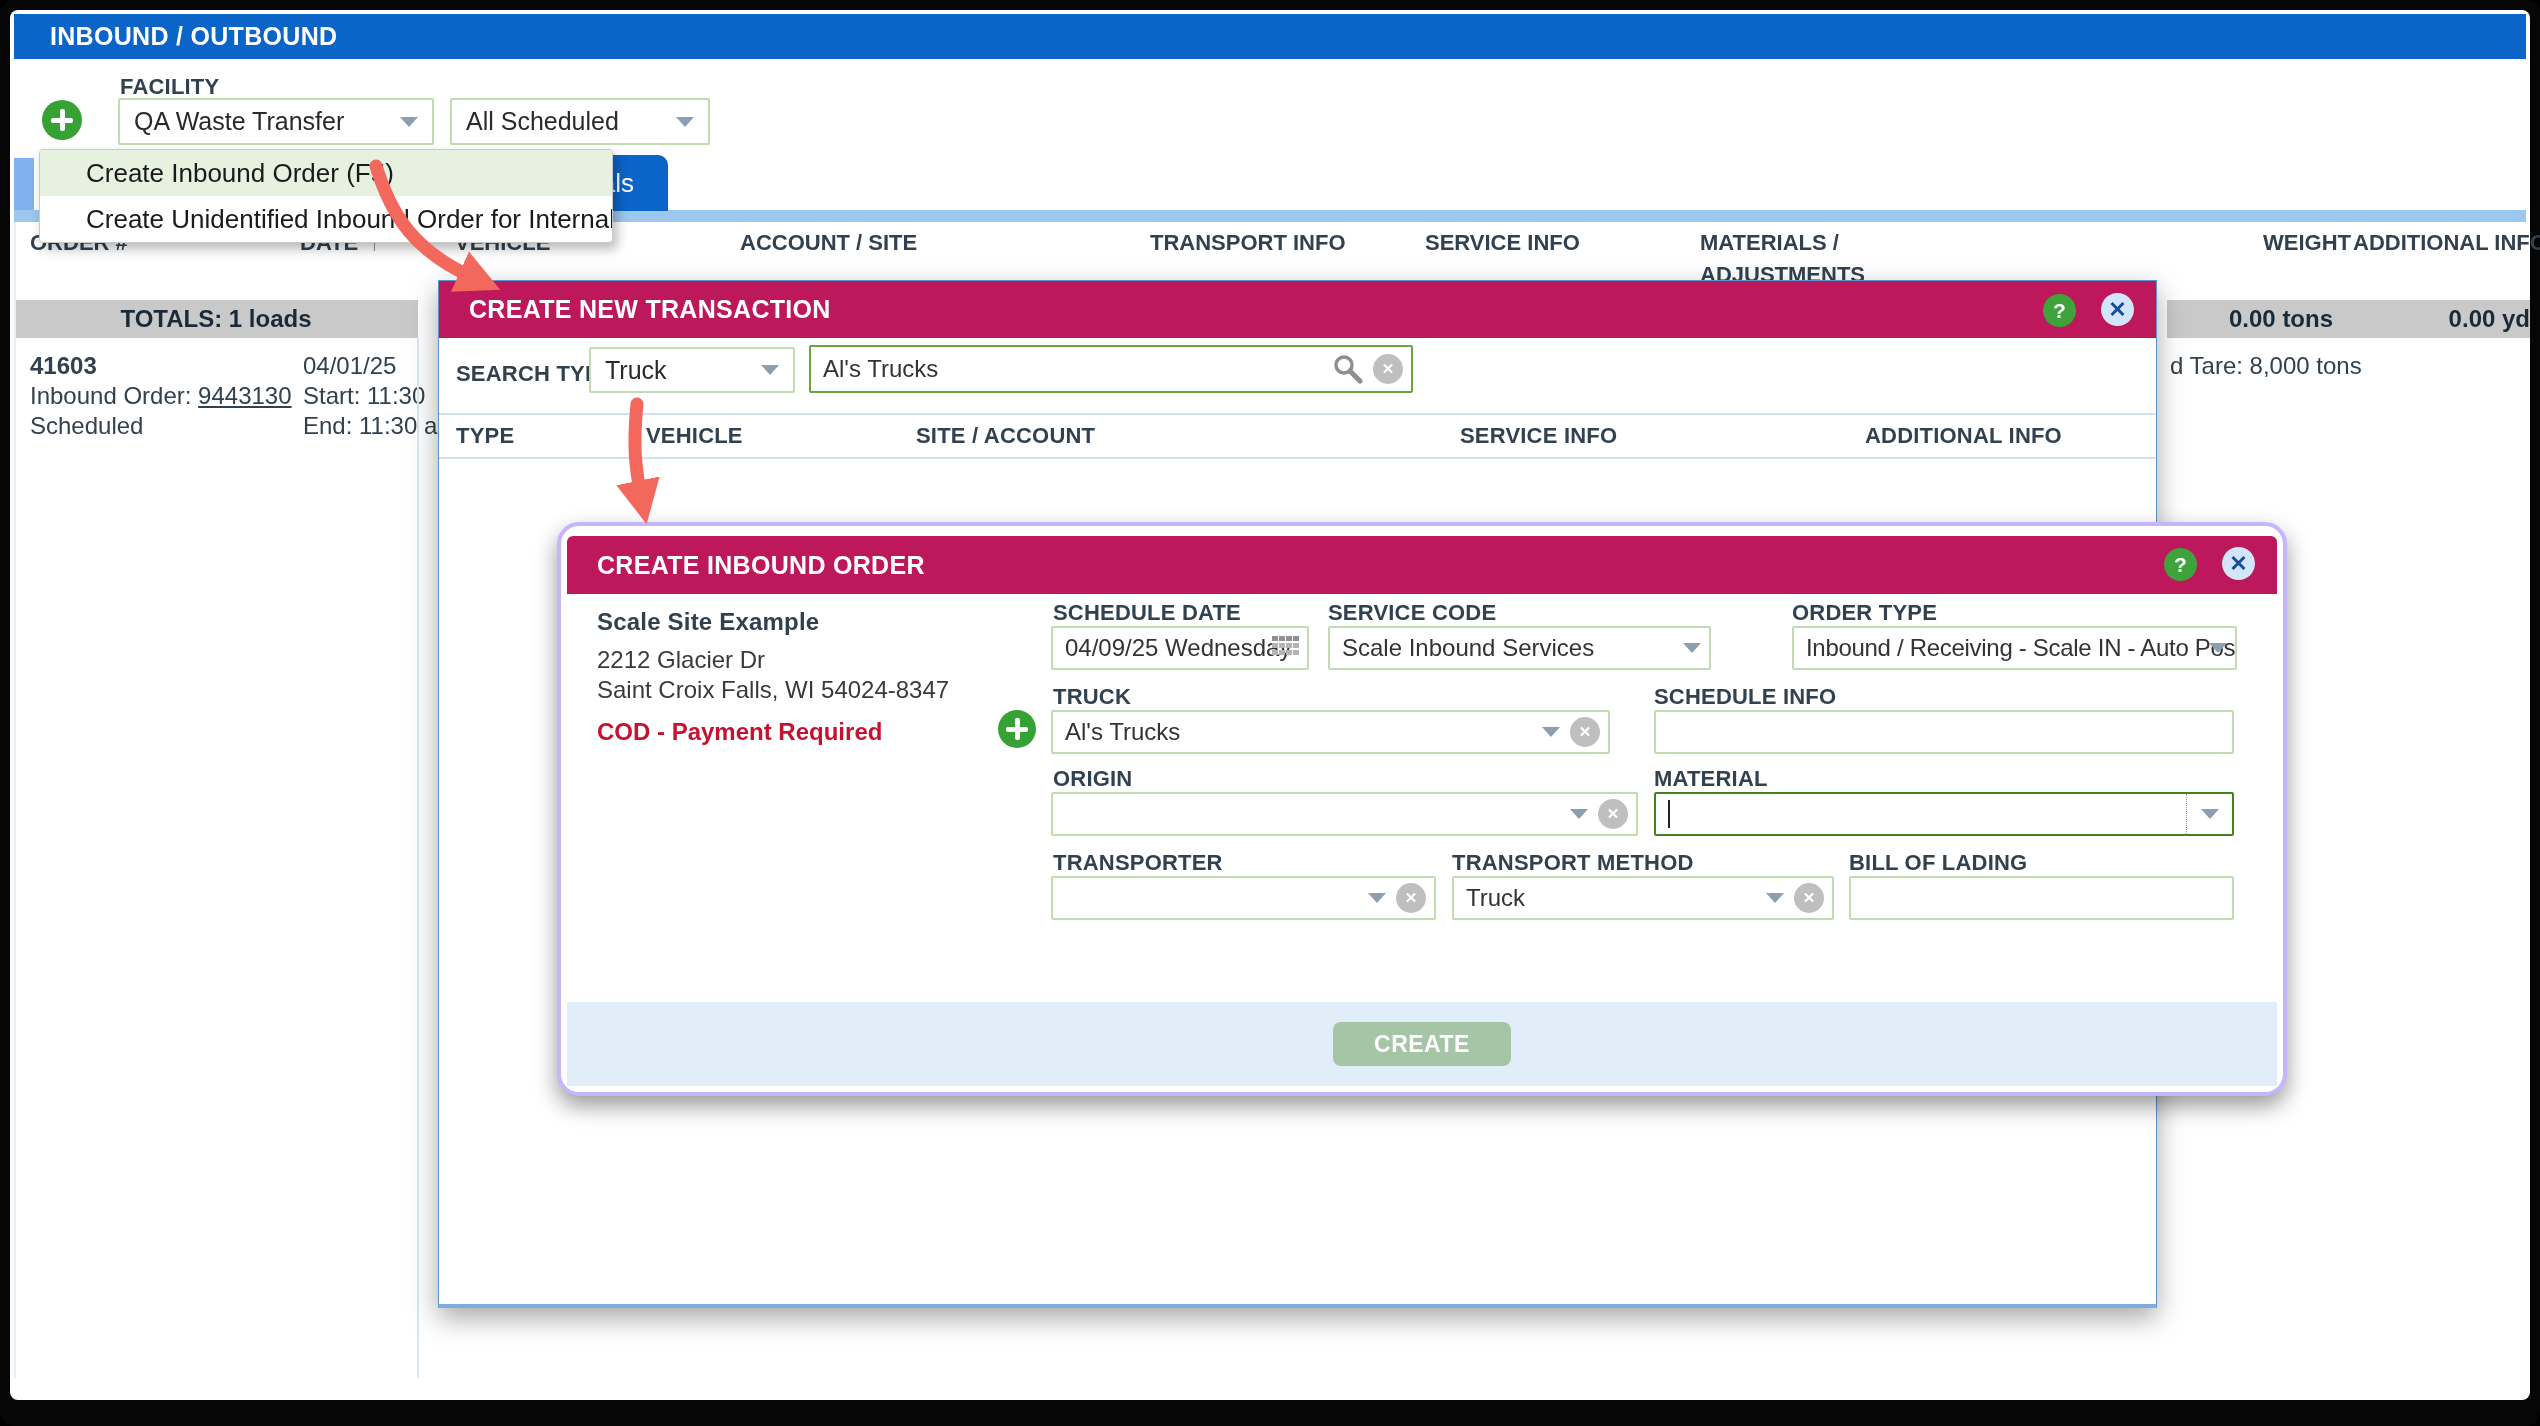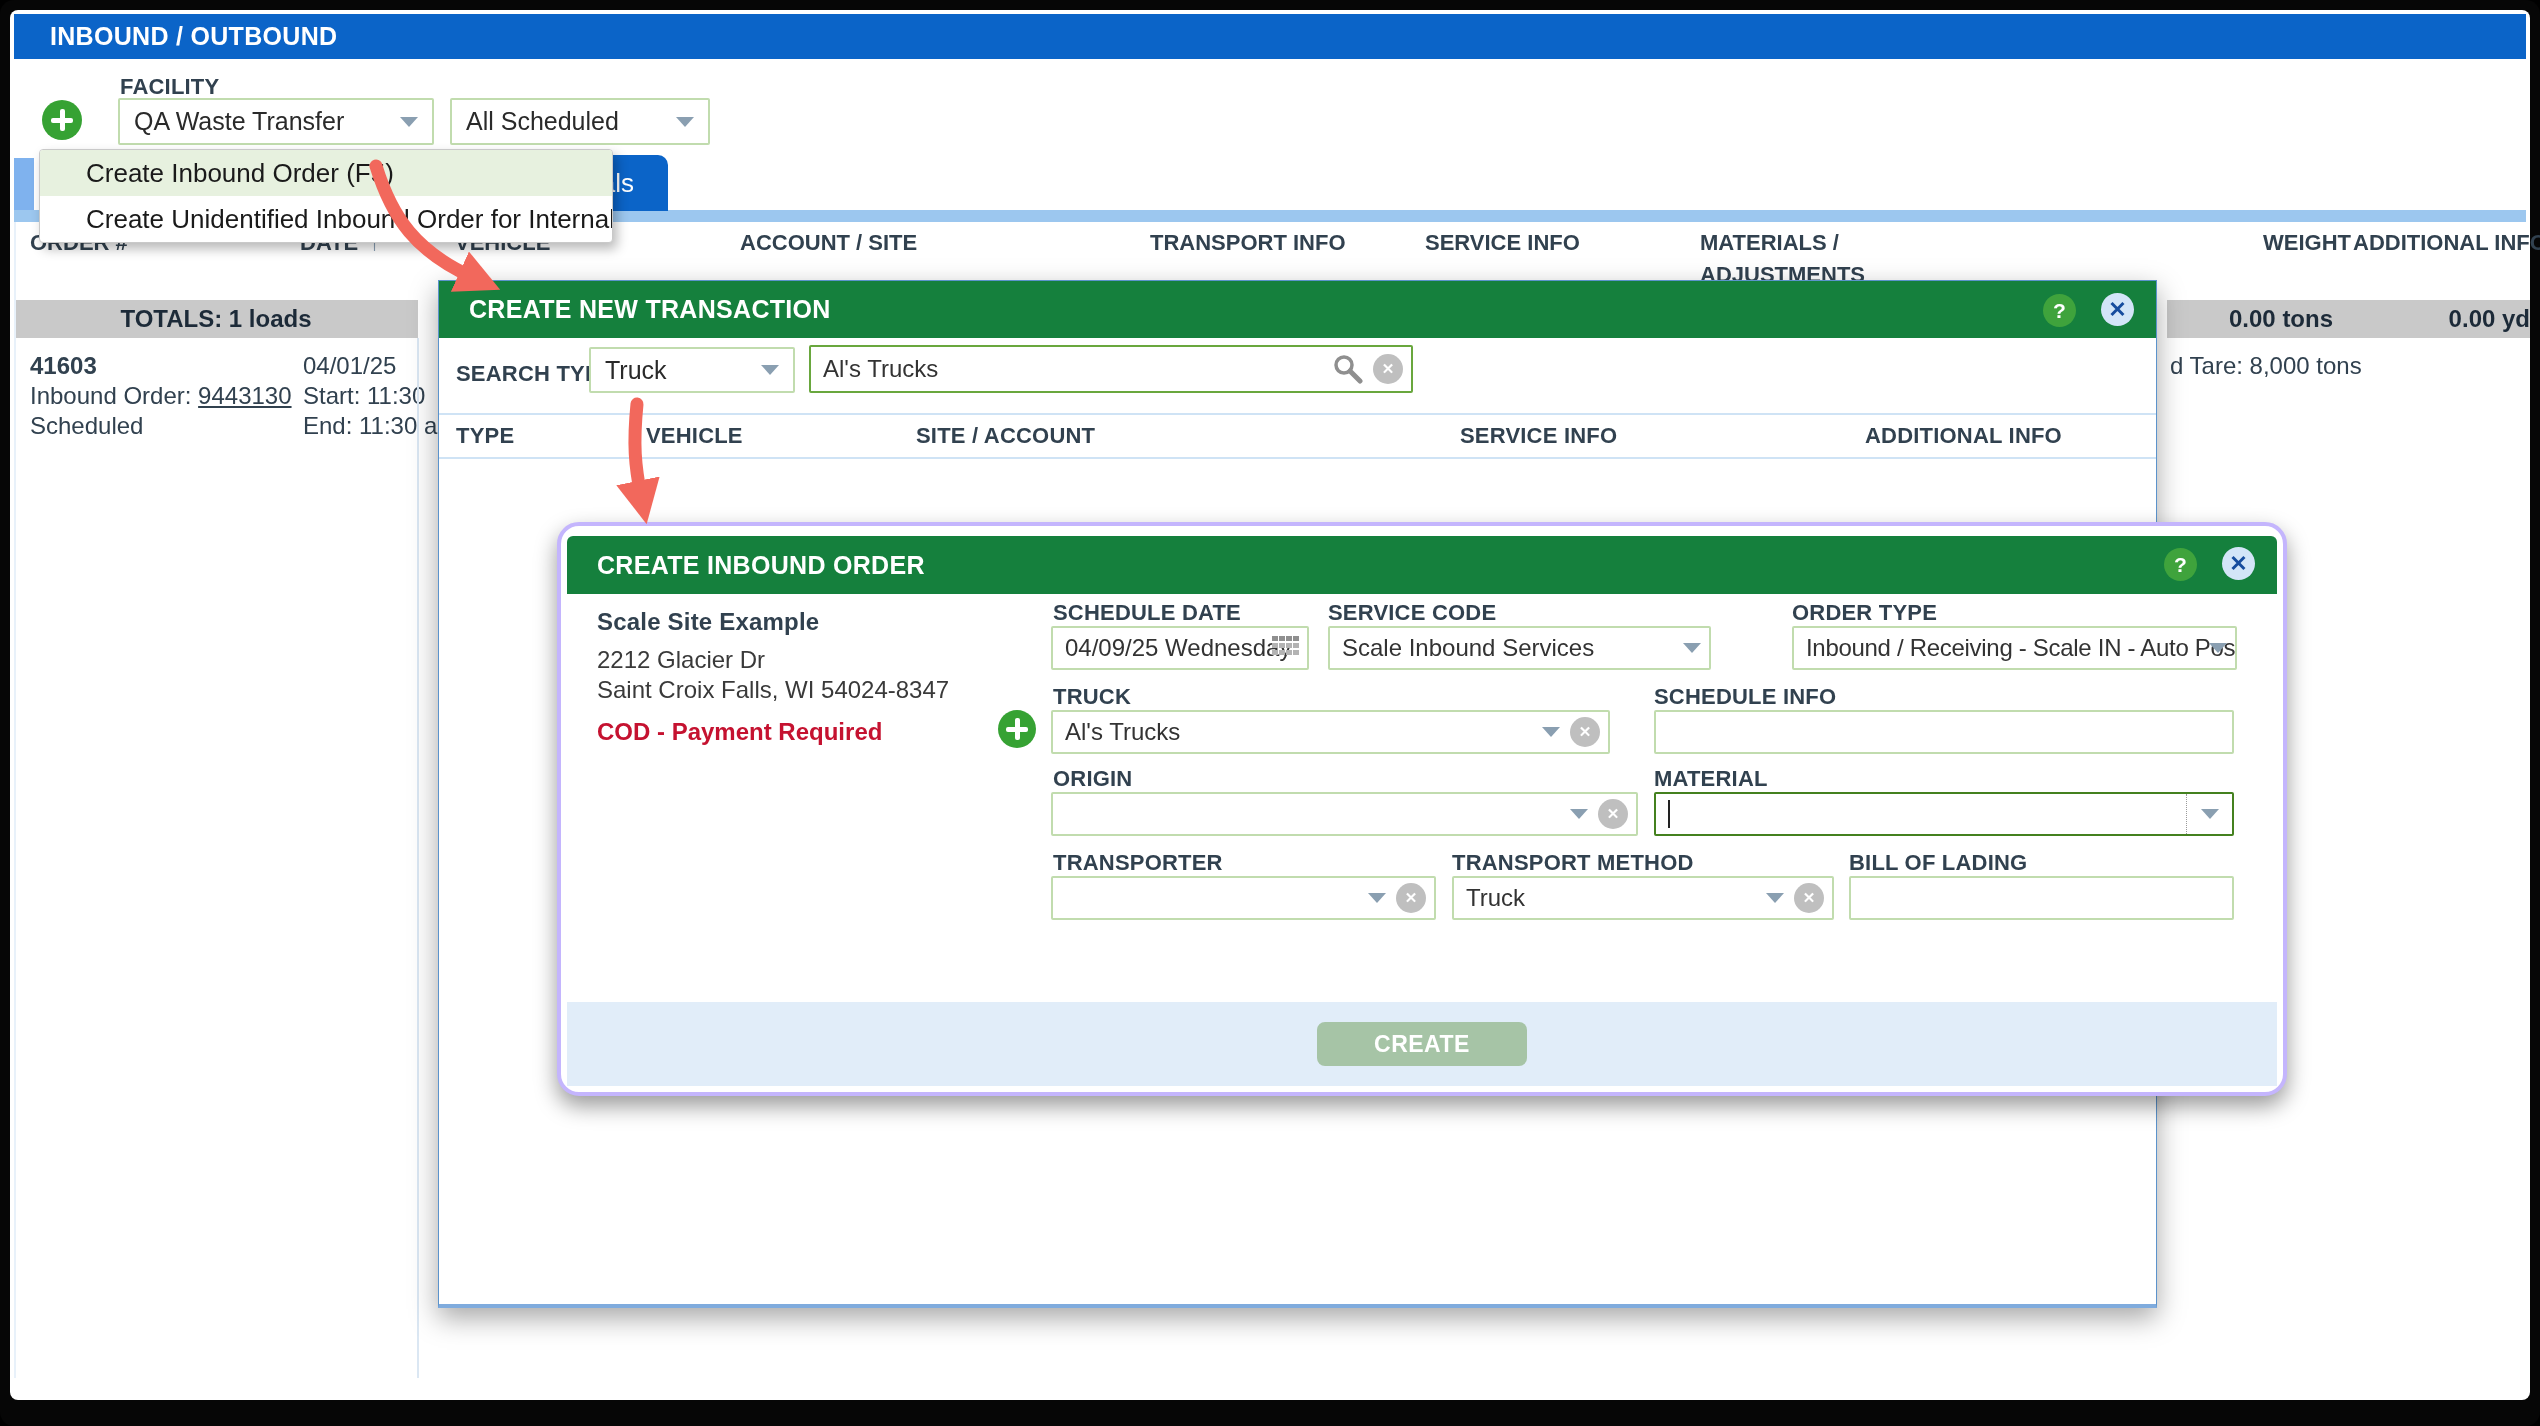--- a/index.html
+++ b/index.html
@@ -41,21 +41,21 @@
   .vline{position:absolute;background:#dbe7f3;}
 
   .link{text-decoration:underline;cursor:pointer;}
 
   
   .menu{position:absolute;left:39px;top:149px;width:574px;background:#fff;border:1px solid #c9c9c9;border-radius:4px;box-shadow:4px 6px 12px rgba(0,0,0,.28);z-index:30;overflow:hidden;}
   .menu .item{height:46px;line-height:46px;padding-left:46px;font-size:26px;color:#1a1a1a;white-space:nowrap;cursor:pointer;}
   .menu .item.hot{background:#e7f1df;}
 
   
-  .modal-hdr{background:#15803d;display:flex;align-items:center;}
+  .modal-hdr{background:#be185d;display:flex;align-items:center;}
   .modal-hdr .ttl{color:#fff;font-weight:bold;font-size:25px;letter-spacing:.3px;padding-left:30px;}
   .circle-btn{position:absolute;width:33px;height:33px;border-radius:50%;display:flex;align-items:center;justify-content:center;font-weight:bold;cursor:pointer;}
   .help{background:#3fa33c;color:#fff;font-size:21px;}
   .closeb{background:#d3e5f8;color:#164c9e;font-size:22px;}
 
   .txn{position:absolute;left:438px;top:280px;width:1719px;height:1028px;background:#fff;border:1px solid #5b93cc;border-bottom:4px solid #7fabdd;box-shadow:0 10px 26px rgba(0,0,0,.35);z-index:10;}
   .txn .modal-hdr{position:absolute;left:0;top:0;right:0;height:57px;}
   .hdiv{position:absolute;left:0;right:0;height:2px;background:#cfe3f5;}
 
   .fld{position:absolute;height:44px;background:#fff;border:2px solid #c1dcae;border-radius:2px;display:flex;align-items:center;font-size:24px;color:#333;padding-left:12px;overflow:hidden;white-space:nowrap;}
@@ -64,21 +64,21 @@
 
   .search-input{border-color:#69a73e;}
   .focusfld{border:2px solid #44811f;}
   .caret-bar{width:2px;height:28px;background:#222;flex:none;}
   .mat-tail{position:absolute;right:0;top:0;bottom:0;width:46px;border-left:1px dotted #9a9a9a;display:flex;align-items:center;justify-content:center;}
 
   
   .inb{position:absolute;left:557px;top:522px;width:1730px;height:574px;background:#fff;border:4px solid #c4b5fd;border-radius:22px;box-shadow:0 10px 22px rgba(0,0,0,.4);z-index:40;}
   .inb .modal-hdr{position:absolute;left:6px;top:10px;right:6px;height:58px;border-radius:6px 6px 0 0;}
   .inb .footer{position:absolute;left:6px;right:6px;bottom:6px;height:84px;background:#e1edf9;display:flex;align-items:center;justify-content:center;}
-  .create-btn{width:210px;height:44px;background:#a6c4a6;border:none;border-radius:8px;color:#fff;font-weight:bold;font-size:23px;letter-spacing:.5px;font-family:inherit;}
+  .create-btn{width:178px;height:44px;background:#a6c4a6;border:none;border-radius:8px;color:#fff;font-weight:bold;font-size:23px;letter-spacing:.5px;font-family:inherit;}
 
   .red{color:#c51230;font-weight:bold;}
   .arrows{position:absolute;left:0;top:0;z-index:70;pointer-events:none;}
 </style>
 </head>
 <body>
 
 <div class="stage">
   <div class="win"></div>
 

